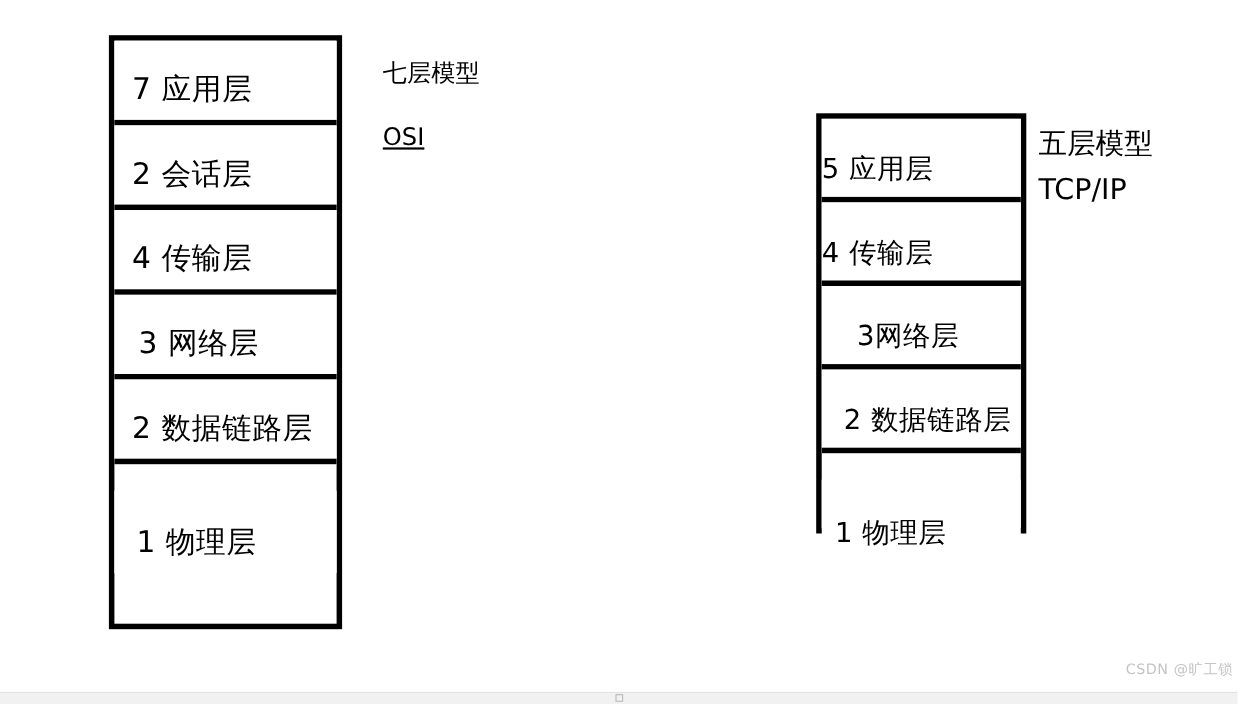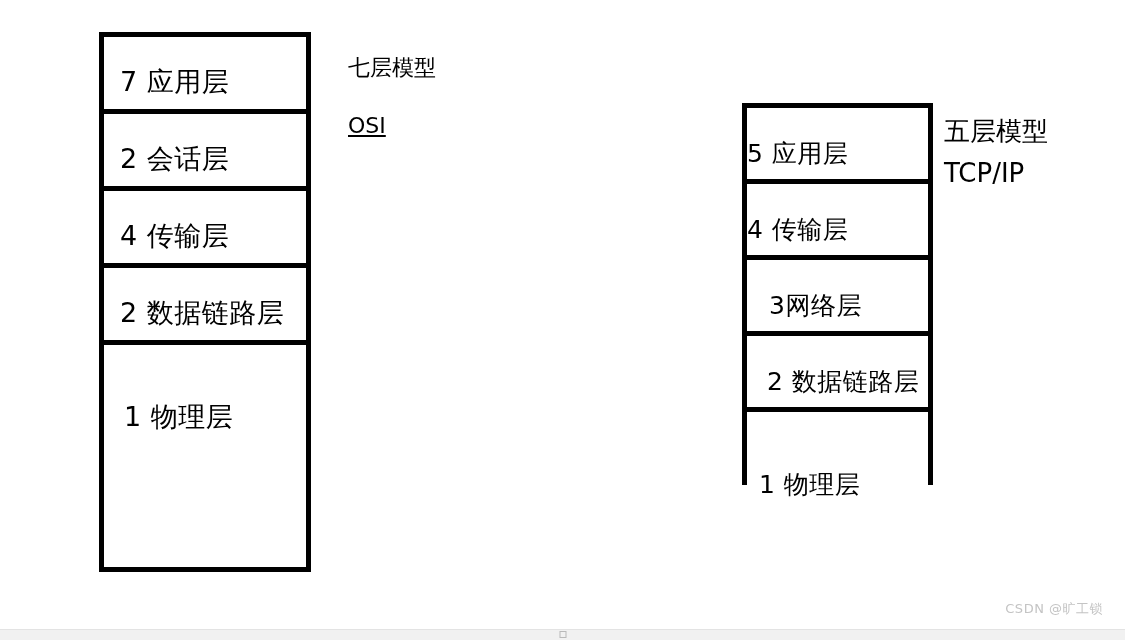--- a/index.html
+++ b/index.html
@@ -81,21 +81,21 @@
     height: 76px;
   }
   #tcpip-stack .layer-row:last-child {
     height: 74px;
   }
   #tcpip-stack .layer-label {
     font-size: 25px;
     padding-bottom: 13px;
   }
   #tcpip-stack .layer-row[data-row="3"] .layer-label {
-    padding-left: 22px;
+    padding-left: 32px;
   }
   #tcpip-stack .layer-row[data-row="2"] .layer-label {
     padding-left: 20px;
   }
   #tcpip-stack .layer-row[data-row="1"] .layer-label {
     padding-left: 12px;
   }
 
   
   .caption {
@@ -122,21 +122,21 @@
     font-size: 26px;
     margin-left: 20px;
   }
   #tcpip-caption .caption-line + .caption-line {
     margin-top: 16px;
   }
 
   
   #watermark {
     position: absolute;
-    right: 22px;
+    right: 4px;
     bottom: 22px;
     font-size: 13px;
     color: #c4c4c4;
     white-space: nowrap;
     letter-spacing: 0.5px;
   }
 
   
   #bottom-strip {
     position: absolute;
@@ -167,20 +167,23 @@
   <div id="osi-stack" class="stack">
     <div class="layer-row" data-row="7">
       <span class="layer-label">7  应用层</span>
     </div>
     <div class="layer-row" data-row="5">
       <span class="layer-label">2 会话层</span>
     </div>
     <div class="layer-row" data-row="4">
       <span class="layer-label">4 传输层</span>
     </div>
+    <div class="layer-row" data-row="3">
+      <span class="layer-label">3 网络层</span>
+    </div>
     <div class="layer-row" data-row="2">
       <span class="layer-label">2 数据链路层</span>
     </div>
     <div class="layer-row" data-row="1">
       <span class="layer-label">1 物理层</span>
     </div>
   </div>
 
   <div id="osi-caption" class="caption">
     <div class="caption-line">七层模型</div>

